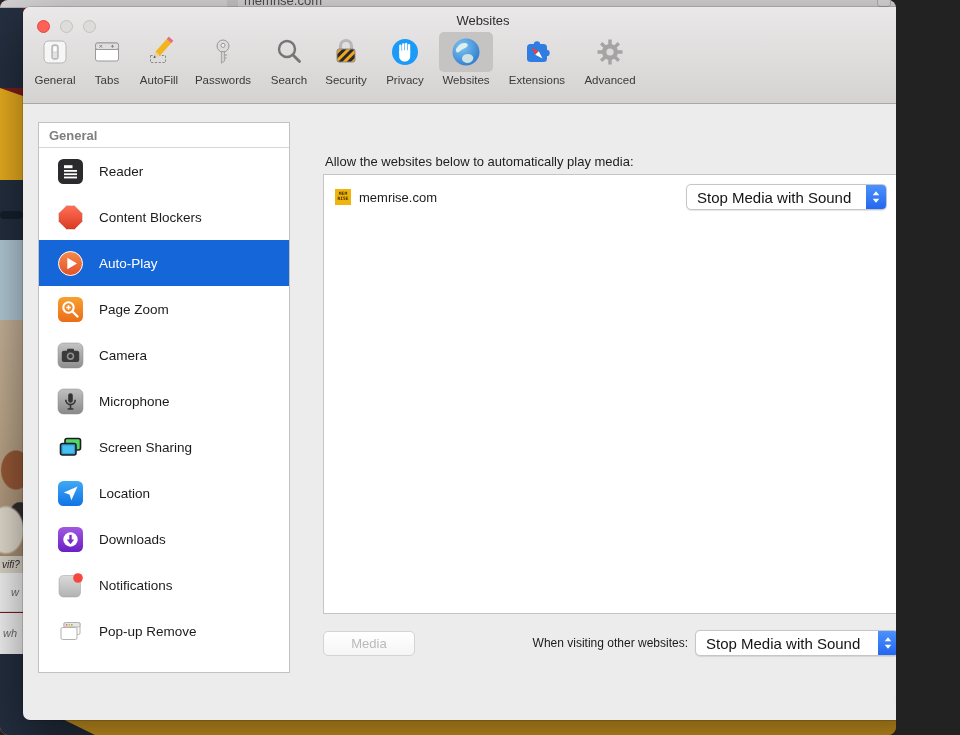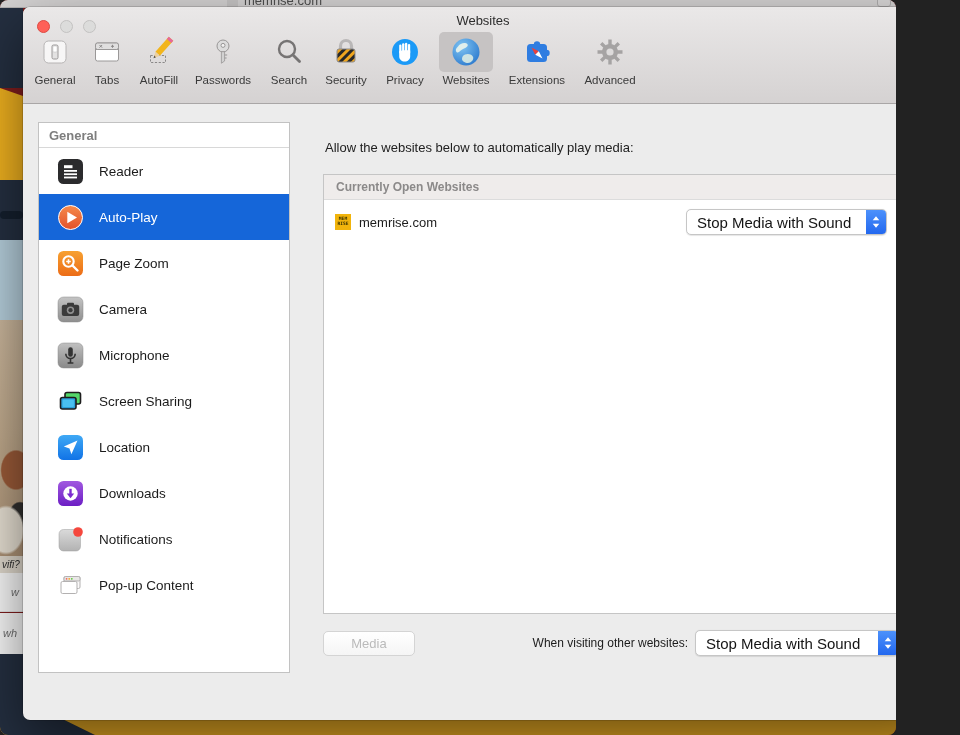--- a/index.html
+++ b/index.html
@@ -48,21 +48,21 @@
   .tb-icon { width:32px; height:32px; padding:4px 11px; box-sizing:content-box; border-radius:5px; display:flex; align-items:center; justify-content:center; }
   .tb-item.selected .tb-icon { background:#c6c3c3; }
   .tb-label { font-size:11.5px; color:#3a3a3a; margin-top:2px; white-space:nowrap; }
 
   .sidebar { position:absolute; left:15px; top:115px; width:252px; height:551px; background:#fff; border:1px solid #c2c2c2; }
   .sb-header { height:25px; line-height:25px; padding-left:10px; font-size:13px; font-weight:bold; color:#7e7e7e; border-bottom:1px solid #d8d8d8; }
   .sb-item { height:46px; display:flex; align-items:center; padding-left:18px; gap:15px; font-size:13.5px; color:#1b1b1b; }
   .sb-item.selected { background:#1566d9; color:#fff; }
   .sb-icon { width:27px; height:27px; flex:0 0 27px; }
 
-  .panel-heading { position:absolute; left:302px; top:133px; font-size:13px; color:#212121; }
+  .panel-heading { position:absolute; left:302px; top:147px; font-size:13px; color:#212121; }
   .groupbox { position:absolute; left:300px; top:167px; width:576px; height:440px; background:#fff; border:1px solid #c5c5c5; }
   .gb-header { height:25px; background:#efeceb; border-bottom:1px solid #dcdcdc; font-size:12px; font-weight:bold; color:#8b8989; line-height:25px; padding-left:12px; }
   .site-row { height:44px; display:flex; align-items:center; padding:0 11px; gap:8px; }
   .favicon { width:16px; height:16px; background:#f1b40c; color:#352f02; font-weight:bold; font-size:4.6px; line-height:4.9px; text-align:center; padding-top:3px; font-family:"DejaVu Sans Mono", monospace; }
   .site-name { font-size:13px; color:#1c1c1c; }
 
   .dropdown { display:flex; align-items:center; height:26px; background:#fff; border:1px solid #c6c6c6; border-radius:5px; overflow:hidden; box-shadow:0 0.5px 1px rgba(0,0,0,.1); cursor:default; }
   .dd-label { font-size:15px; color:#141414; padding:0 9px 0 10px; white-space:nowrap; flex:1; }
   .dd-cap { width:20px; height:26px; background:linear-gradient(#4e93fc, #2166ee); display:flex; align-items:center; justify-content:center; }
   .row-dd { margin-left:auto; width:201px; }
@@ -260,20 +260,34 @@
               <rect x="1" y="1" width="25" height="25" rx="5.5" fill="#2b2b2d"></rect>
               <rect x="7" y="7.2" width="8.5" height="3" fill="#fff"></rect>
               <rect x="7" y="12" width="13" height="1.8" fill="#fff"></rect>
               <rect x="7" y="15.3" width="13" height="1.8" fill="#fff"></rect>
               <rect x="7" y="18.6" width="13" height="1.8" fill="#fff"></rect>
             </svg>
         </span>
         <span>Reader</span>
       </div>
 
+      <div class="sb-item">
+        <span class="sb-icon">
+          <svg width="27" height="27" viewBox="0 0 27 27">
+              <defs>
+                <linearGradient id="rg" x1="0" y1="0" x2="0" y2="1">
+                  <stop offset="0" stop-color="#ff7058"></stop>
+                  <stop offset="1" stop-color="#d93a20"></stop>
+                </linearGradient>
+              </defs>
+              <polygon points="9.4,1.5 17.6,1.5 25.5,9.4 25.5,17.6 17.6,25.5 9.4,25.5 1.5,17.6 1.5,9.4" fill="url(#rg)" stroke="#d8d6d6" stroke-width="1"></polygon>
+            </svg>
+        </span>
+        <span>Content Blockers</span>
+      </div>
 
       <div class="sb-item selected">
         <span class="sb-icon">
           <svg width="27" height="27" viewBox="0 0 27 27">
               <defs>
                 <linearGradient id="og" x1="0" y1="0" x2="0" y2="1">
                   <stop offset="0" stop-color="#f58a4b"></stop>
                   <stop offset="1" stop-color="#e2512a"></stop>
                 </linearGradient>
               </defs>
@@ -404,28 +418,27 @@
         <span class="sb-icon">
           <svg width="27" height="27" viewBox="0 0 27 27">
               <rect x="7" y="4.5" width="16" height="12" rx="1.5" fill="#fbfafa" stroke="#b3b1b1"></rect>
               <rect x="7" y="4.5" width="16" height="4.5" rx="1.5" fill="#e9e7e6" stroke="#b3b1b1"></rect>
               <circle cx="9.6" cy="6.8" r=".9" fill="#f2655a"></circle>
               <circle cx="12.2" cy="6.8" r=".9" fill="#f5a623"></circle>
               <circle cx="14.8" cy="6.8" r=".9" fill="#59c837"></circle>
               <rect x="4" y="9.5" width="16" height="12" rx="1.5" fill="#fff" stroke="#b3b1b1"></rect>
             </svg>
         </span>
-        <span>Pop-up Content</span>
+        <span>Pop-up Remove</span>
       </div>
     </div>
 
     <div class="panel-heading">Allow the websites below to automatically play media:</div>
 
     <div class="groupbox">
-      <div class="gb-header">Currently Open Websites</div>
       <div class="site-row">
         <span class="favicon">
           <span>MEM</span><br>
           <span>RISE</span>
         </span>
         <span class="site-name">memrise.com</span>
         <div class="dropdown row-dd">
           <span class="dd-label">Stop Media with Sound</span>
           <span class="dd-cap">
             <svg width="10" height="14" viewBox="0 0 10 14">

